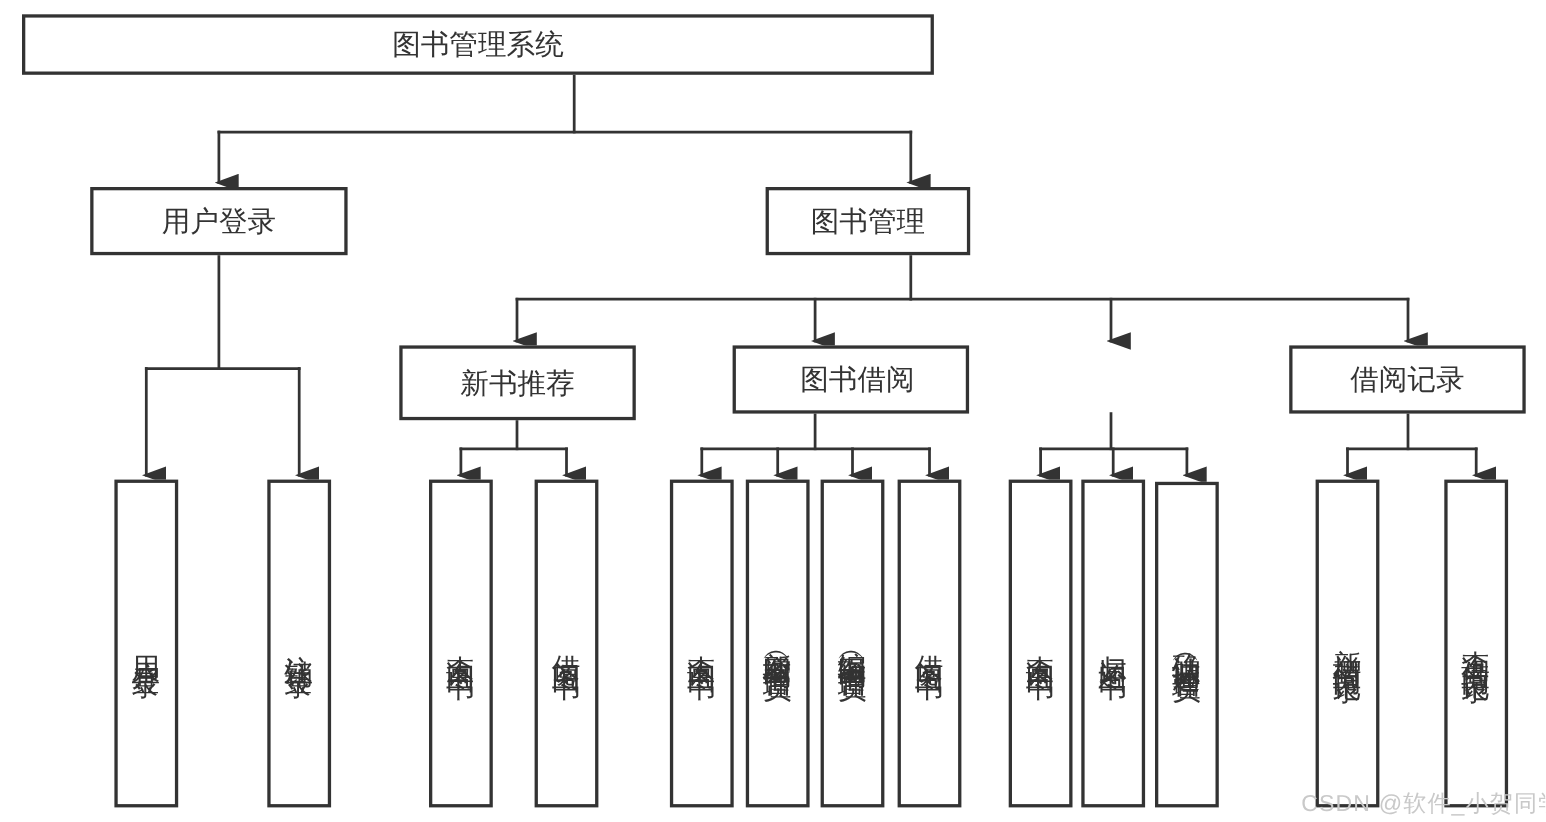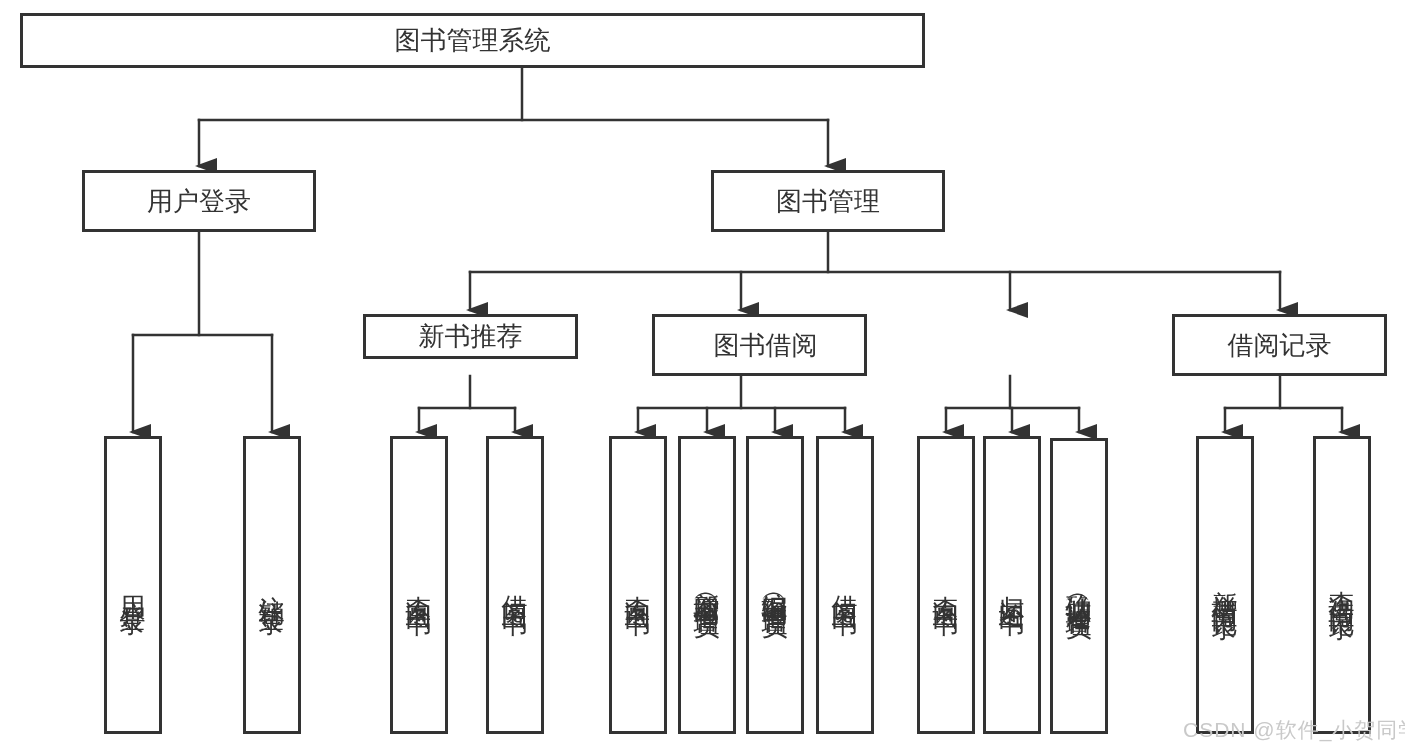--- a/index.html
+++ b/index.html
@@ -95,27 +95,27 @@
       <line x1="1012" y1="408" x2="1012" y2="432" marker-end="url(#arrow)"></line>
       <line x1="1079" y1="408" x2="1079" y2="432" marker-end="url(#arrow)"></line>
 
       <line x1="1280" y1="376" x2="1280" y2="408"></line>
       <line x1="1225" y1="408" x2="1342" y2="408"></line>
       <line x1="1225" y1="408" x2="1225" y2="432" marker-end="url(#arrow)"></line>
       <line x1="1342" y1="408" x2="1342" y2="432" marker-end="url(#arrow)"></line>
     </g>
   </svg>
 
-  <div class="box" style="left:20px; top:13px; width:905px; height:55px;">图书管理系统</div>
+  <div class="box" style="left:20px; top:13px; width:829px; height:55px;">图书管理系统</div>
 
   <div class="box" style="left:82px; top:170px; width:234px; height:62px;">用户登录</div>
-  <div class="box" style="left:711px; top:170px; width:234px; height:62px;text-align:right;">图书管理</div>
+  <div class="box" style="left:696px; top:170px; width:186px; height:62px;text-align:right;">图书管理</div>
 
-  <div class="box" style="left:363px; top:314px; width:215px; height:45px;">新书推荐</div>
-  <div class="box" style="left:652px; top:314px; width:215px; height:62px;padding-left:12px;">图书借阅</div>
+  <div class="box" style="left:363px; top:314px; width:215px; height:68px;">新书推荐</div>
+  <div class="box" style="left:666px; top:314px; width:215px; height:62px;padding-left:12px;">图书借阅</div>
   <div class="box" style="left:1172px; top:314px; width:215px; height:62px;font-family:Liberation Mono, monospace;">借阅记录</div>
 
   <div class="box v-box" style="left:104px; top:436px; width:58px; height:298px;">用户登录</div>
   <div class="box v-box" style="left:243px; top:436px; width:58px; height:298px;">注销登录</div>
 
   <div class="box v-box" style="left:390px; top:436px; width:58px; height:298px;">查询图书</div>
   <div class="box v-box" style="left:486px; top:436px; width:58px; height:298px;">借阅图书</div>
 
   <div class="box v-box" style="left:609px; top:436px; width:58px; height:298px;">查询图书</div>
   <div class="box v-box long" style="left:678px; top:436px; width:58px; height:298px;">新增图书（管理员）</div>

